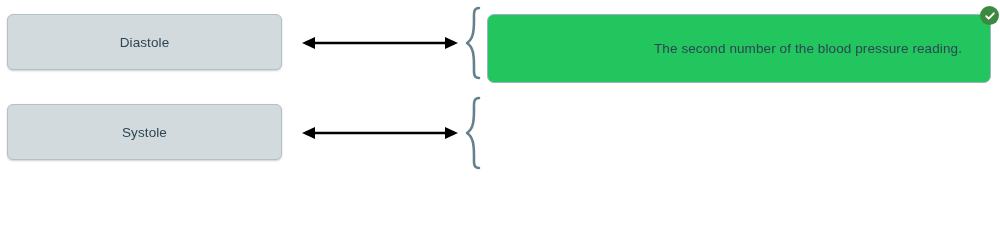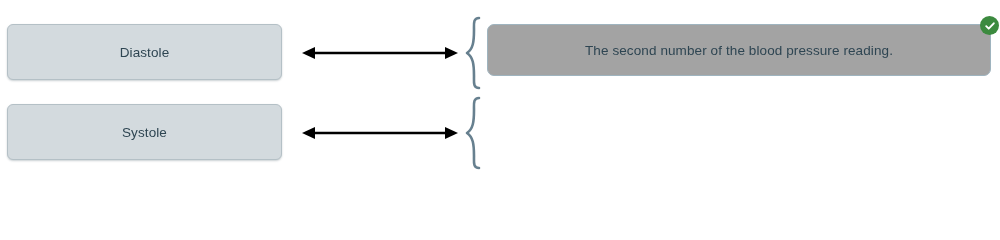--- a/index.html
+++ b/index.html
@@ -21,21 +21,21 @@
   }
 
   .match-row {
     position: absolute;
     left: 0;
     width: 1000px;
     height: 74px;
     display: flex;
     align-items: center;
   }
-  .match-row.row-0 { top: 16px; }
+  .match-row.row-0 { top: 6px; }
   .match-row.row-1 { top: 96px; text-decoration: underline; }
 
   
   .term-card {
     position: absolute;
     left: 7px;
     top: 8px;
     width: 275px;
     height: 56px;
     box-sizing: border-box;
@@ -80,28 +80,28 @@
     pointer-events: none;
   }
   .brace svg { display: block; }
 
   
   .definition-card {
     position: absolute;
     left: 487px;
     top: 8px;
     width: 504px;
-    height: 52px;
+    height: 69px;
     box-sizing: border-box;
-    background: #a3a3a3;
+    background: #22c55e;
     border: 1px solid #9fb4bf;
     border-radius: 7px;
     display: flex;
     align-items: center;
-    justify-content: center;
+    justify-content: flex-end;
   }
   .definition-text {
     font-size: 13.5px;
     color: #2e4552;
     letter-spacing: 0.1px;
     text-align: center;
     padding: 0 28px;
   }
 
   

